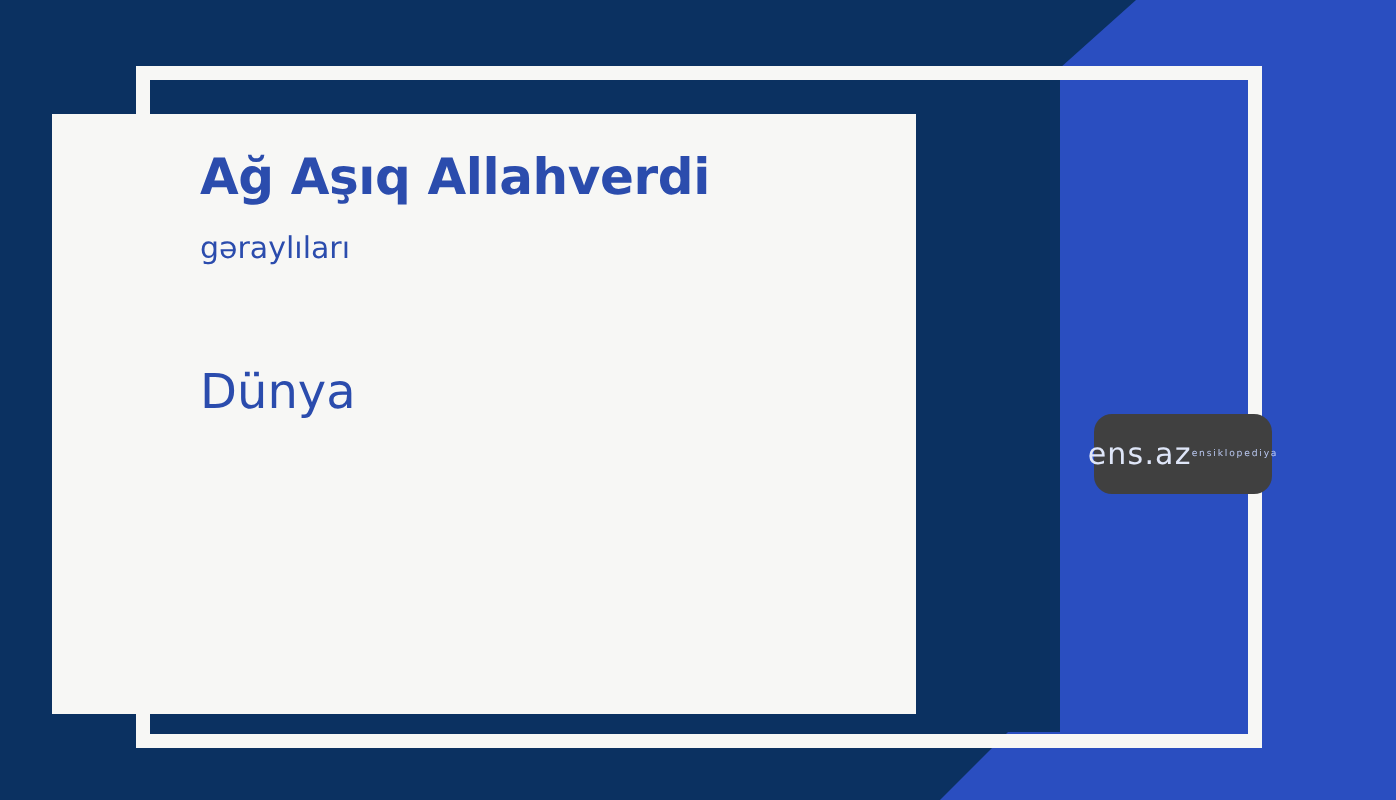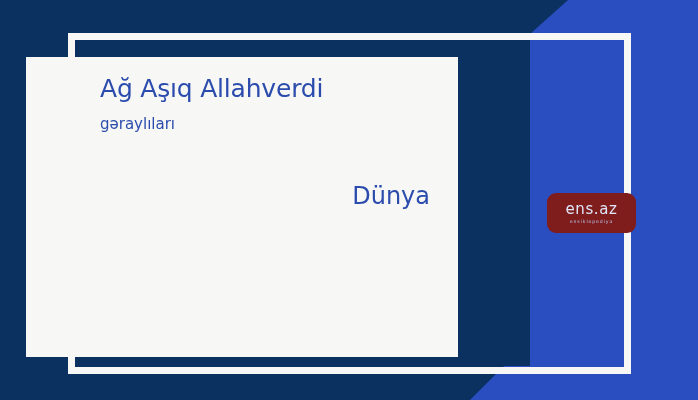--- a/index.html
+++ b/index.html
@@ -68,55 +68,54 @@
   
   .text-block {
     position: absolute;
     left: 100px;
     top: 75px;
     width: 330px;
     z-index: 4;
   }
   .title-main {
     font-size: 25px;
-    font-weight: 400;
+    font-weight: 700;
     color: #2b4cad;
     line-height: 1.12;
     letter-spacing: -0.2px;
     margin: 0;
     white-space: nowrap;
   }
   .title-sub {
     font-size: 15px;
     font-weight: 400;
     color: #2b4cad;
     line-height: 1.25;
     margin: 12px 0 0 0;
   }
   .title-work {
     font-size: 24px;
     font-weight: 400;
     color: #2b4cad;
     line-height: 1.2;
     margin: 48px 0 0 0;
-    text-align: right;
   }
 
   
   .logo-badge {
     position: absolute;
     left: 547px;
-    top: 193px;
+    top: 207px;
     width: 89px;
     height: 40px;
-    background: #7f1d1d;
+    background: #404040;
     border-radius: 9px;
     z-index: 5;
     display: flex;
-    flex-direction: column;
+    flex-direction: row;
     align-items: center;
     justify-content: center;
   }
   .logo-wordmark {
     font-size: 15px;
     font-weight: 400;
     color: #dfe6f8;
     letter-spacing: 0.6px;
     line-height: 1;
     font-family: "DejaVu Sans", sans-serif;

